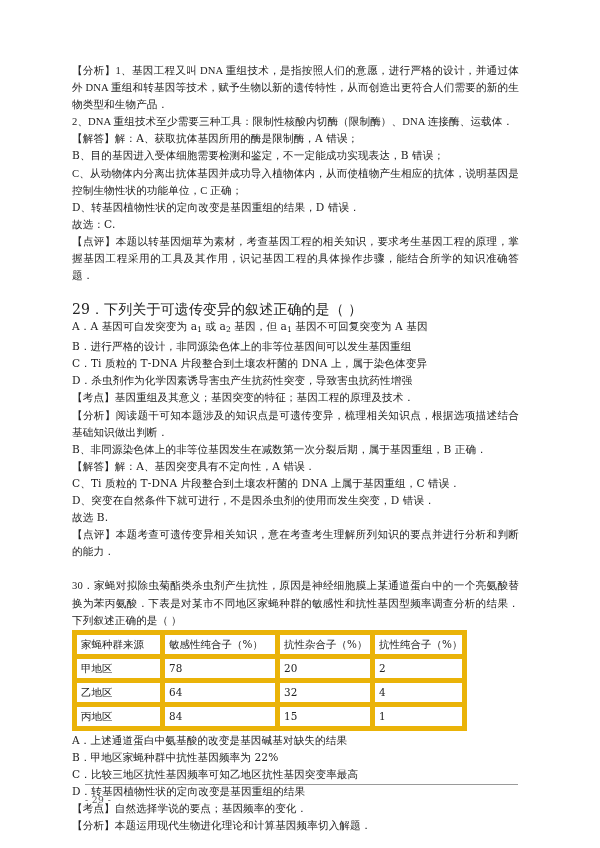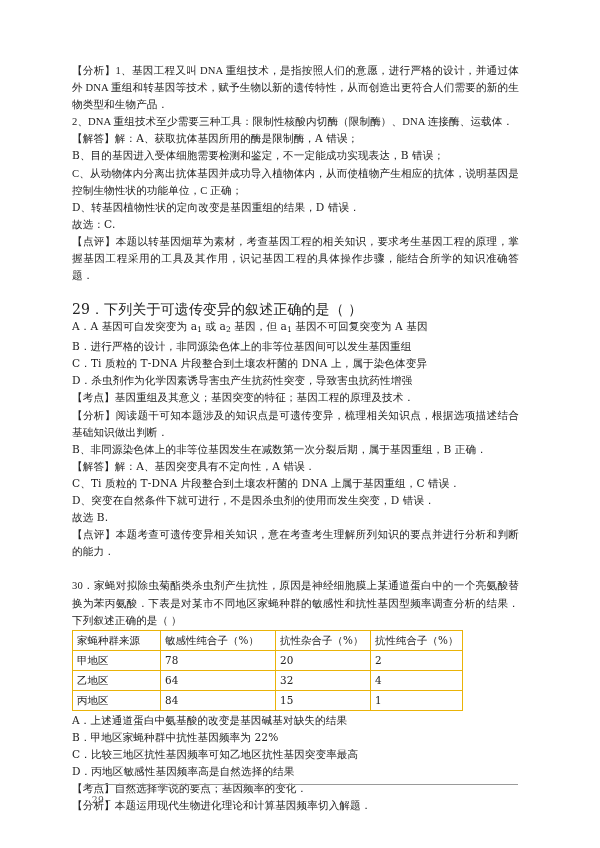--- a/index.html
+++ b/index.html
@@ -73,21 +73,21 @@
   }
 
   
   .data-table {
     border-collapse: collapse;
     width: 390px;
     margin: 1px 0 1px 0;
     table-layout: fixed;
   }
   .data-table td {
-    border: 1px solid #eab308;
+    border: 5px solid #eab308;
     font-size: 10.4px;
     line-height: 15px;
     padding: 2px 2px 2px 4px;
     color: #222222;
     height: 15px;
     vertical-align: middle;
     letter-spacing: 0.1px;
     white-space: nowrap;
     overflow: hidden;
   }
@@ -197,21 +197,21 @@
             <td>84</td>
             <td>15</td>
             <td>1</td>
           </tr>
         </tbody>
       </table>
 
       <div class="opt"><span>A．</span><span>上述通道蛋白中氨基酸的改变是基因碱基对缺失的结果</span></div>
       <div class="opt"><span>B．</span><span>甲地区家蝇种群中抗性基因频率为 22%</span></div>
       <div class="opt"><span>C．</span><span>比较三地区抗性基因频率可知乙地区抗性基因突变率最高</span></div>
-      <div class="opt"><span>D．</span><span>丙地区敏感性基因频率高是自然选择的结果</span></div>
+      <div class="opt"><span>D．</span><span>转基因植物性状的定向改变是基因重组的结果</span></div>
 
       <div class="line last">【考点】自然选择学说的要点；基因频率的变化．</div>
       <div class="line last">【分析】本题运用现代生物进化理论和计算基因频率切入解题．</div>
     </div>
 
   </div>
 
   <div class="footer">
     <div class="footer-rule"></div>
     <div class="footer-pageno">- 29 -</div>

